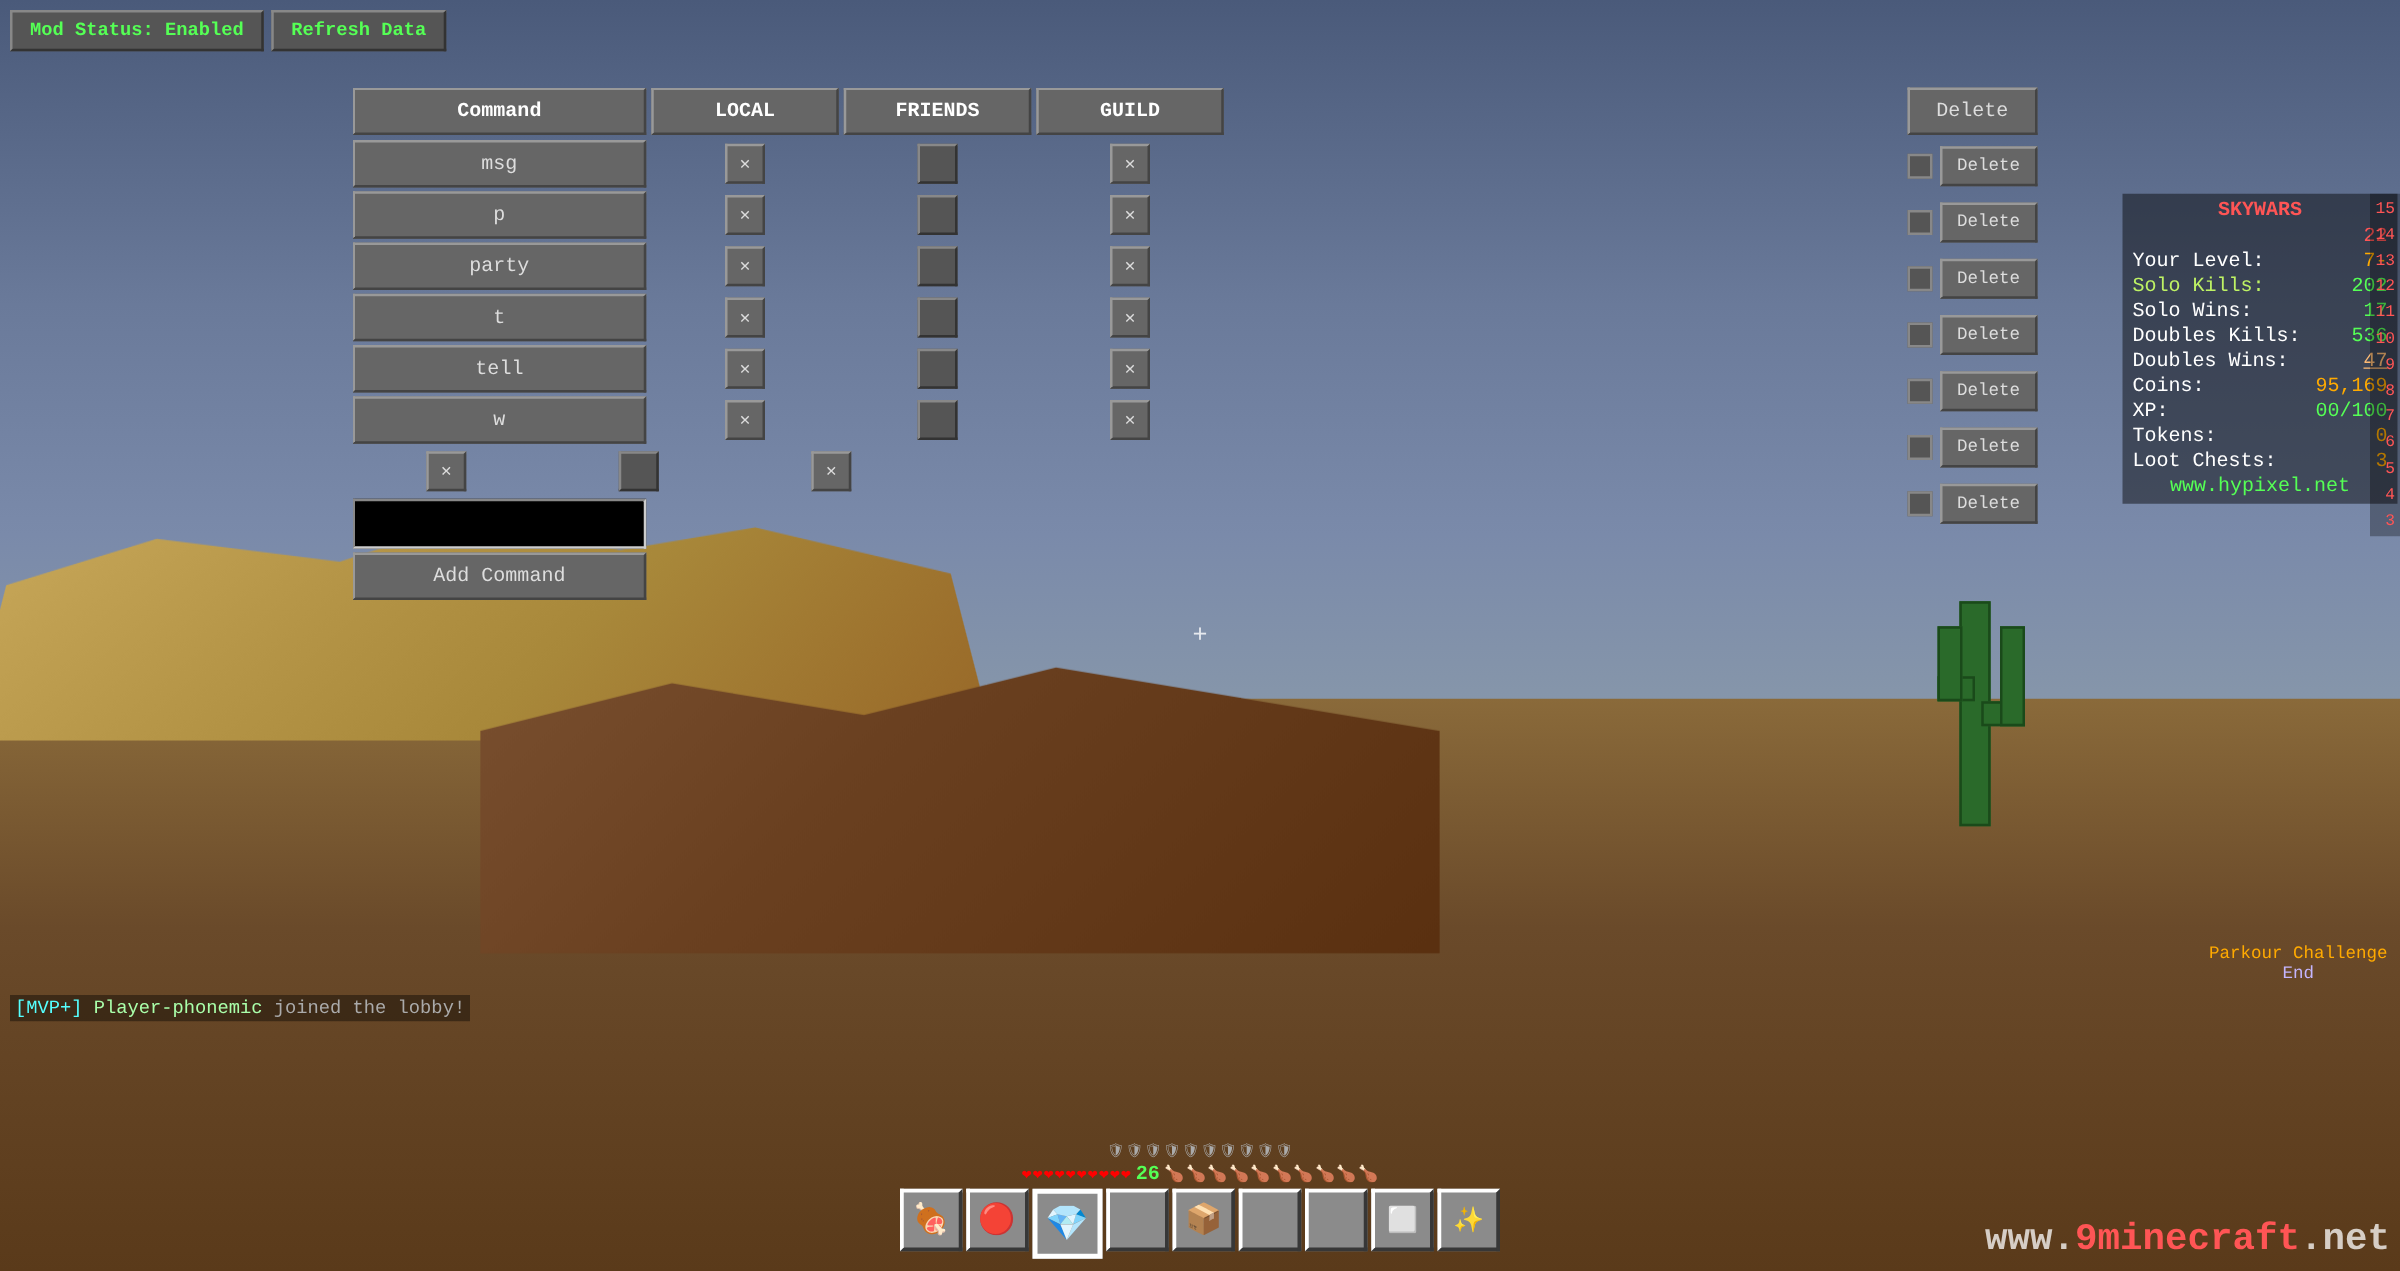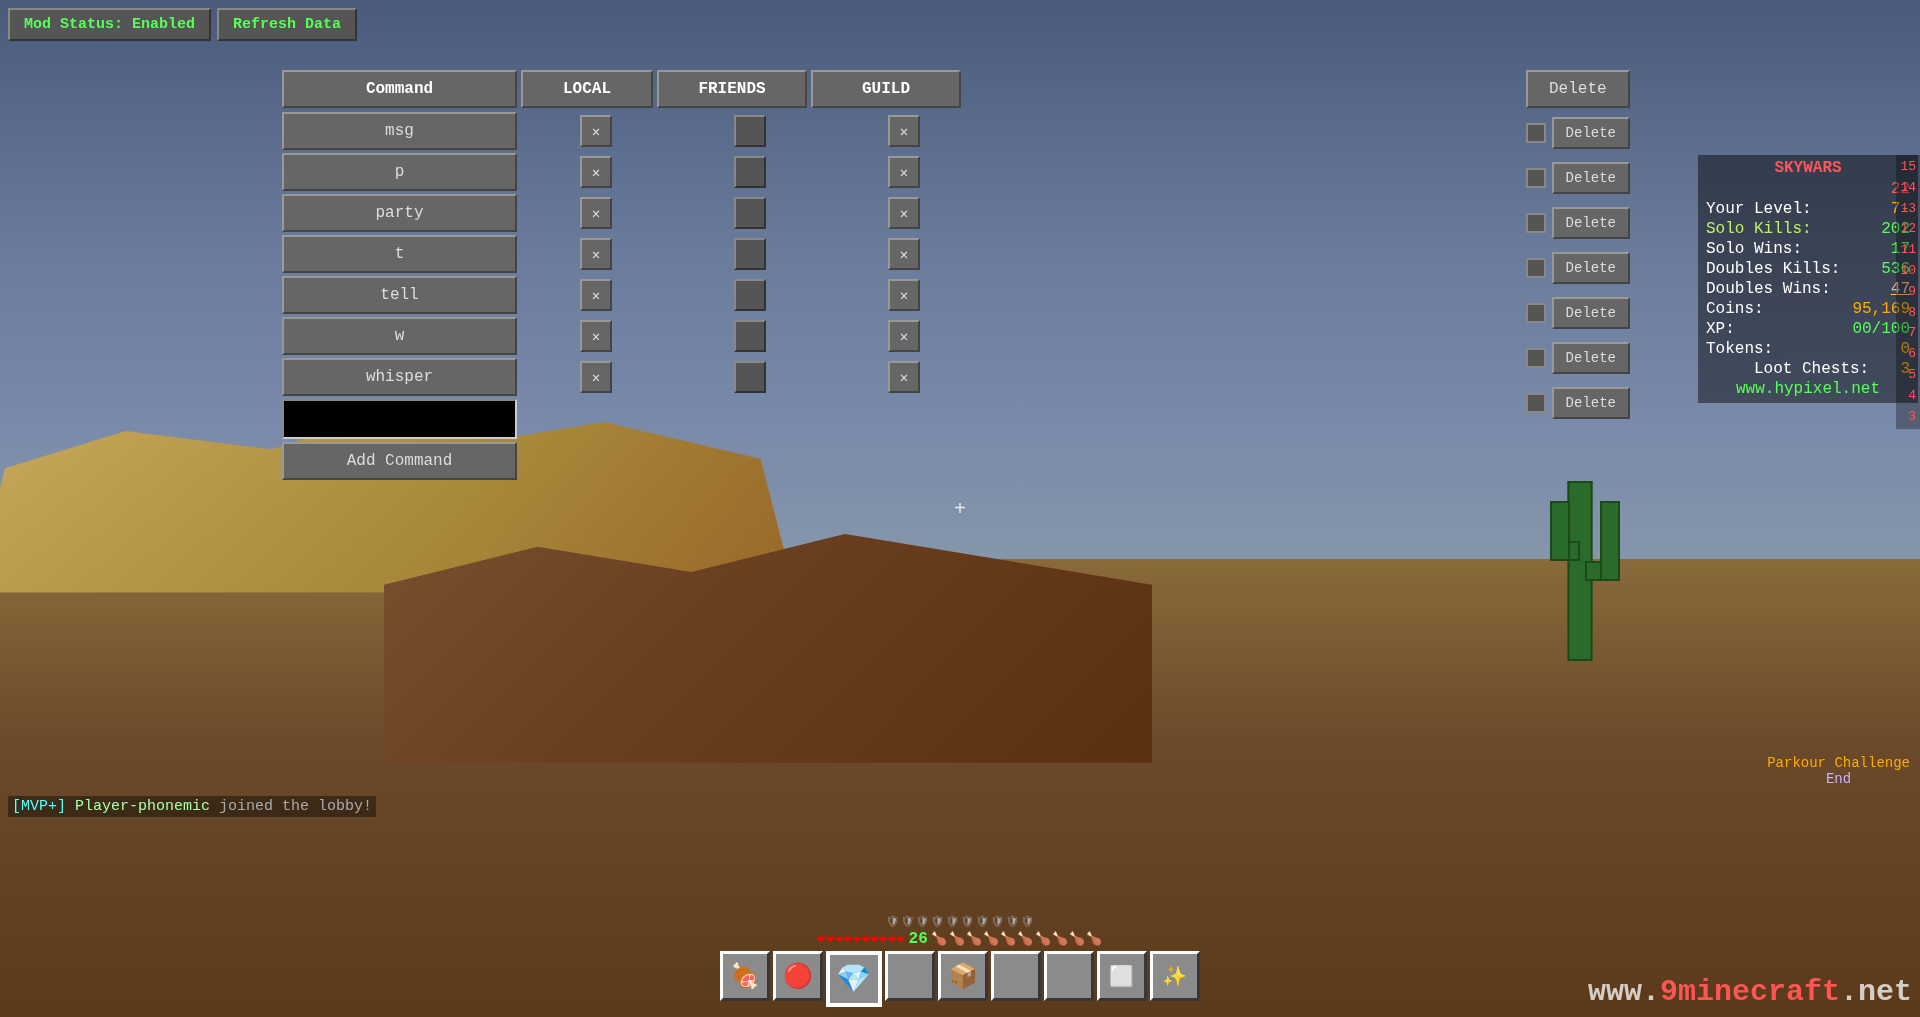--- a/index.html
+++ b/index.html
@@ -163,21 +163,21 @@
       gap: 4px;
       margin-bottom: 4px;
       align-items: center;
     }
 
     .header-command {
       width: 235px;
     }
 
     .header-local {
-      width: 132px;
+      width: 150px;
     }
 
     .header-friends {
       width: 150px;
       text-align: center;
     }
 
     .header-guild {
       width: 150px;
       text-align: center;
@@ -423,21 +423,20 @@
       </div>
     <div class="mc-checkbox">
         <div class="checkbox-empty"></div>
       </div>
     <div class="mc-checkbox">
         <div class="checkbox-x">✕</div>
       </div>
   </div>
 
   <div class="command-row">
-    <div class="mc-cmd-btn">whisper</div>
     <div class="mc-checkbox">
         <div class="checkbox-x">✕</div>
       </div>
     <div class="mc-checkbox">
         <div class="checkbox-empty"></div>
       </div>
     <div class="mc-checkbox">
         <div class="checkbox-x">✕</div>
       </div>
   </div>
@@ -514,21 +513,21 @@
   </div>
   <div style="display:flex; justify-content:space-between; padding:1px 0;">
     <span style="color:#fff;">XP:</span>
     <span style="color:#55ff55;">00/100</span>
   </div>
   <div style="display:flex; justify-content:space-between; padding:1px 0;">
     <span style="color:#fff;">Tokens:</span>
     <span style="color:#ffaa00;">0</span>
   </div>
   <div style="display:flex; justify-content:space-between; padding:1px 0;">
-    <span style="color:#fff;margin-left:48px;">Loot Chests:</span>
+    <span style="color:#fff;">Loot Chests:</span>
     <span style="color:#ffaa00;">3</span>
   </div>
   <div style="padding:1px 0; text-align:center;">
     <span style="color:#55ff55;">www.hypixel.net</span>
   </div>
 </div>
 
 <div style="position:absolute; bottom:230px; right:10px; font-family:'Courier New',monospace; font-size:14px; text-align:center;">
   <div style="color:#ffaa00;">Parkour Challenge</div>
   <div style="color:#c4b5fd;">End</div>

